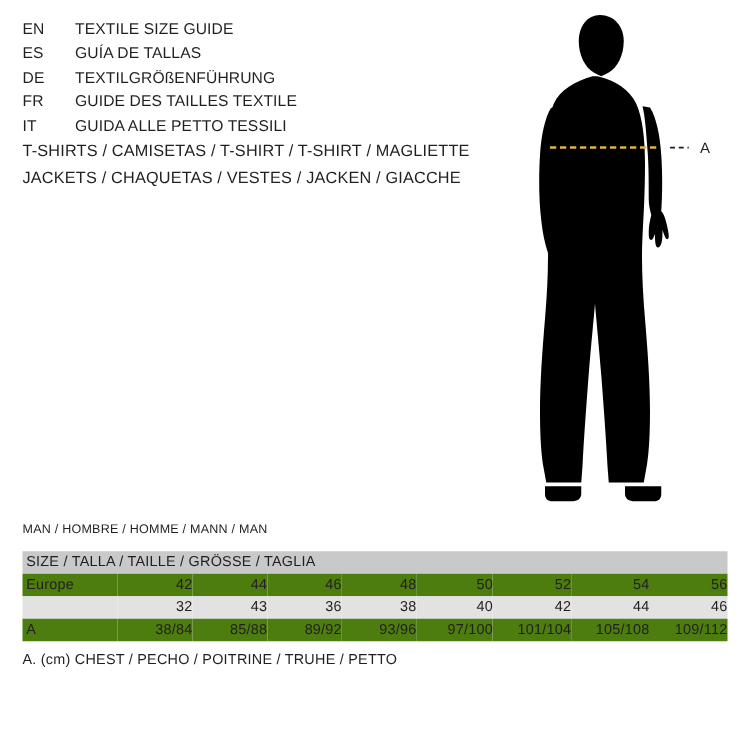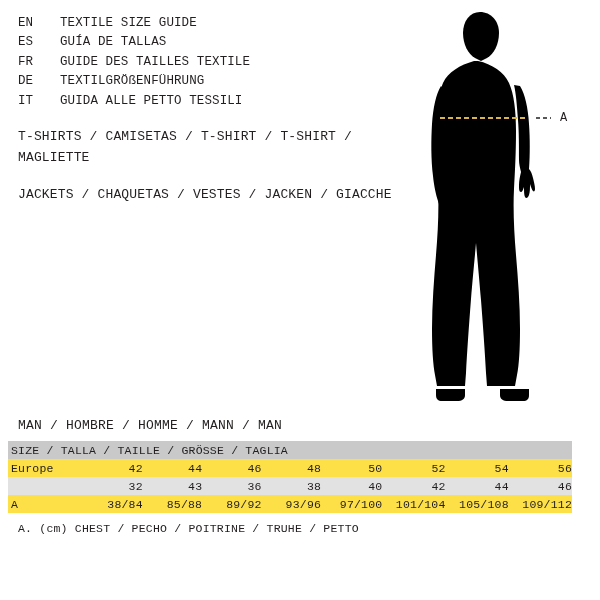--- a/index.html
+++ b/index.html
@@ -12,21 +12,20 @@
     height: 600px;
     font-family: "Liberation Sans", sans-serif;
     color: #231f20;
     position: relative;
     overflow: hidden;
   }
   .page {
     position: relative;
     width: 600px;
     height: 457px;
-    font-family: Liberation Mono, monospace;
   }
 
   
   .lang-block {
     position: absolute;
     left: 18px;
     top: 14px;
     width: 380px;
   }
   .lang-row {
@@ -49,21 +48,20 @@
   .garment-block {
     position: absolute;
     left: 18px;
     top: 110px;
     width: 380px;
   }
   .garment-line {
     font-size: 13px;
     line-height: 21px;
     letter-spacing: 0.15px;
-    margin-top: 16px;
   }
 
   
   .figure-wrap {
     position: absolute;
     left: 408px;
     top: 8px;
     width: 185px;
     height: 400px;
   }
@@ -76,48 +74,48 @@
     top: 103px;
     font-size: 12px;
     letter-spacing: 0.5px;
   }
 
   
   .man-title {
     position: absolute;
     left: 18px;
     top: 418px;
-    font-size: 13px;
+    font-size: 10px;
     letter-spacing: 0.2px;
   }
 
   table.size-table {
     position: absolute;
-    left: 8px;
+    left: 18px;
     top: 441px;
     width: 564px;
     border-collapse: collapse;
     font-size: 11.5px;
   }
   table.size-table td {
     padding: 0;
     height: 18px;
     vertical-align: middle;
     letter-spacing: 0.2px;
   }
   .row-head td {
     background: #c9c9c9;
     font-size: 11.5px;
     height: 19px;
   }
   .row-shaded td {
     background: #e2e2e2;
   }
   .row-plain td {
-    background: #fde047;
+    background: #4d7c0f;
   }
   .c-label {
     width: 86px;
     padding-left: 3px !important;
     box-sizing: border-box;
   }
   .c-val {
     width: 68px;
     text-align: right;
     box-sizing: border-box;
@@ -142,26 +140,26 @@
   <div class="lang-block">
     <div class="lang-row">
       <span class="lang-code">EN</span>
       <span class="lang-text">TEXTILE SIZE GUIDE</span>
     </div>
     <div class="lang-row">
       <span class="lang-code">ES</span>
       <span class="lang-text">GUÍA DE TALLAS</span>
     </div>
     <div class="lang-row">
+      <span class="lang-code">DE</span>
+      <span class="lang-text">TEXTILGRÖßENFÜHRUNG</span>
+    </div>
+    <div class="lang-row">
       <span class="lang-code">FR</span>
       <span class="lang-text">GUIDE DES TAILLES TEXTILE</span>
-    </div>
-    <div class="lang-row">
-      <span class="lang-code">DE</span>
-      <span class="lang-text">TEXTILGRÖßENFÜHRUNG</span>
     </div>
     <div class="lang-row">
       <span class="lang-code">IT</span>
       <span class="lang-text">GUIDA ALLE PETTO TESSILI</span>
     </div>
   </div>
 
   <div class="garment-block">
     <div class="garment-line">T-SHIRTS / CAMISETAS / T-SHIRT / T-SHIRT / MAGLIETTE</div>
     <div class="garment-line">JACKETS / CHAQUETAS / VESTES / JACKEN / GIACCHE</div>

